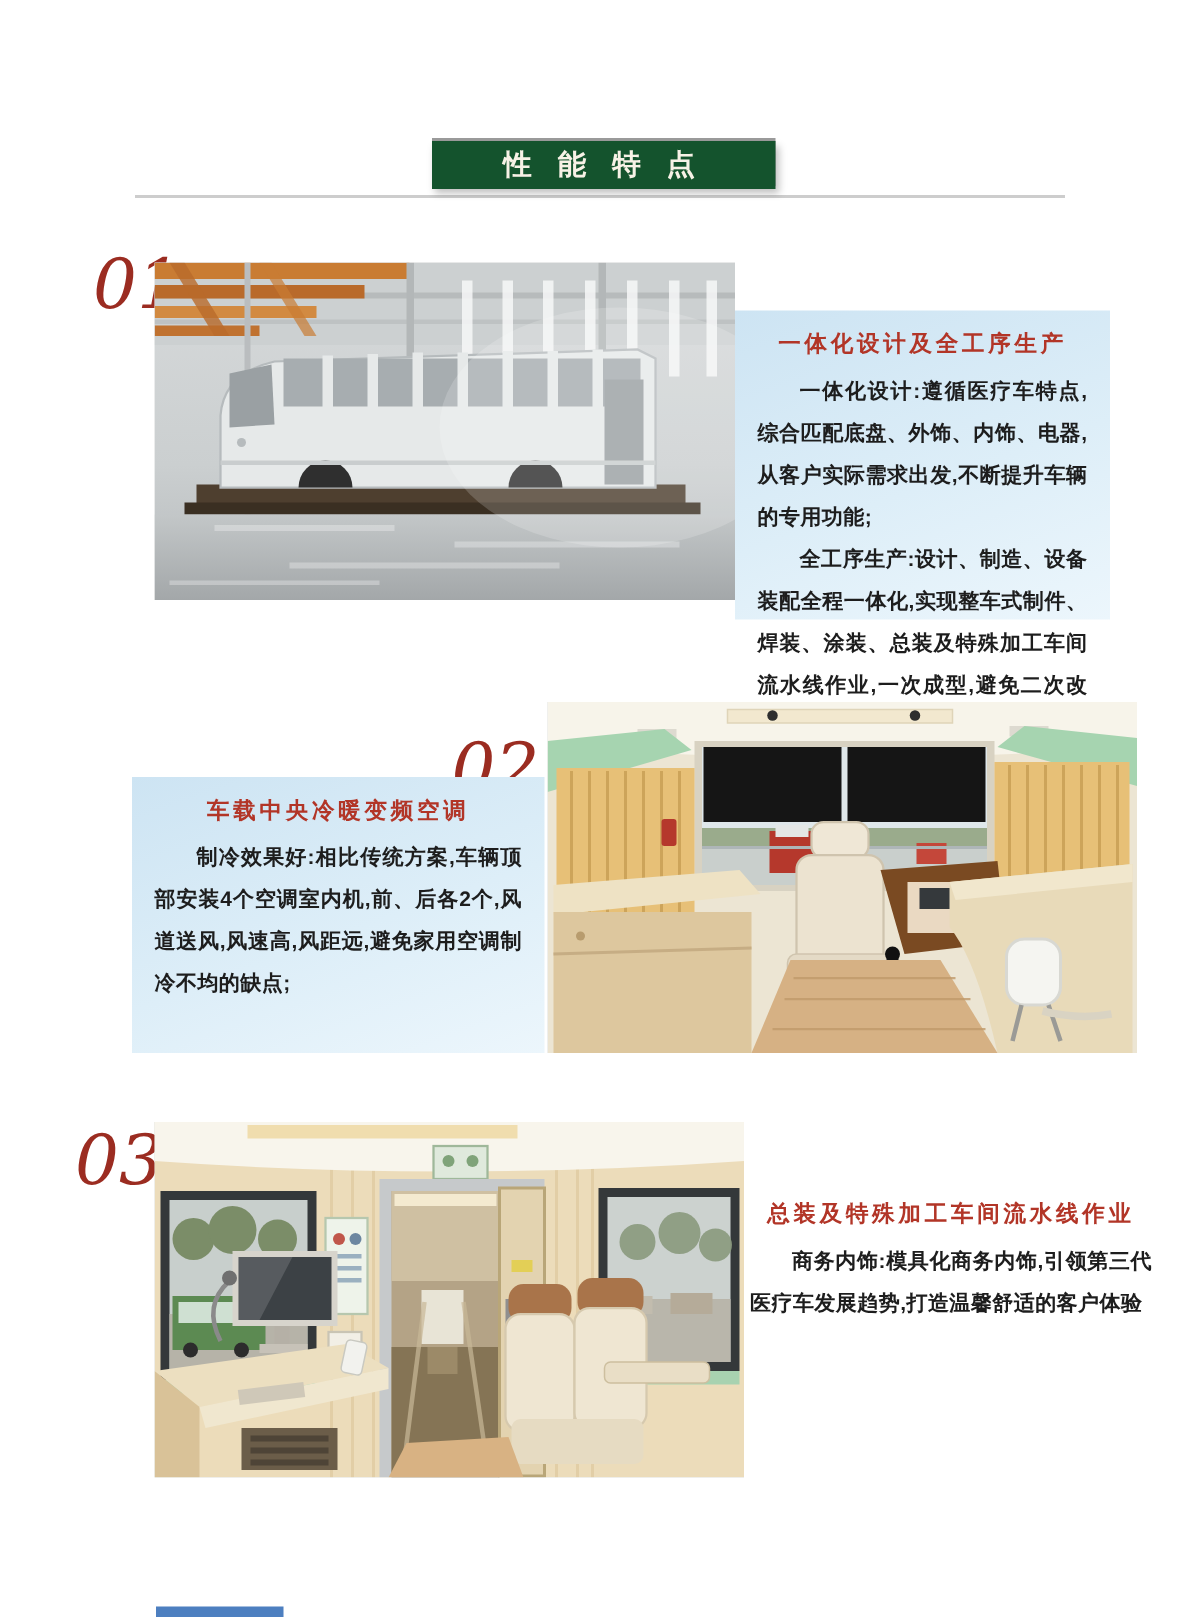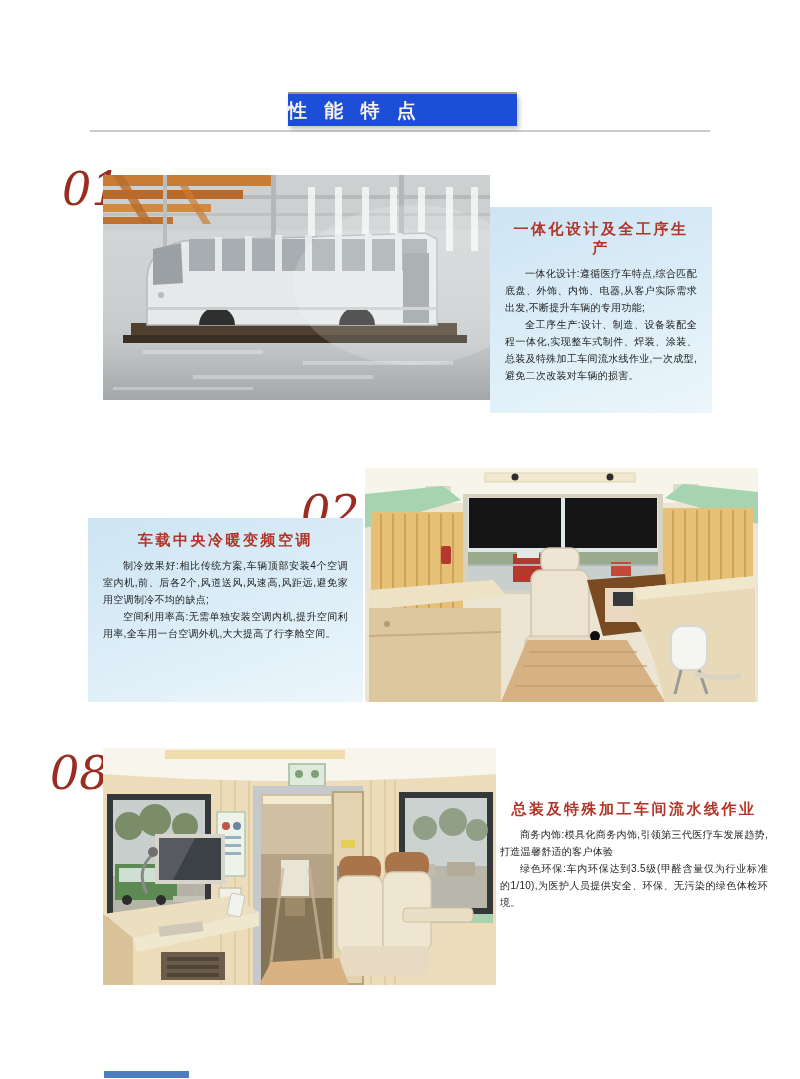--- a/index.html
+++ b/index.html
@@ -4,43 +4,43 @@
 <style>
   html,body{margin:0;padding:0;}
   body{
     width:800px;height:1079px;position:relative;background:#ffffff;
     font-family:"Liberation Sans", sans-serif;overflow:hidden;
   }
   .abs{position:absolute;}
   
   .divider{left:90px;top:130px;width:620px;height:2px;background:#cdcdcd;}
   .header-box{
-    left:288px;top:94px;width:229px;height:32px;background:#1d4ed8;
-    color:#f7f2e6;font-size:19px;font-weight:bold;line-height:33px;
+    left:288px;top:94px;width:229px;height:32px;background:#14532d;
+    color:#f7f2e6;font-size:19px;font-weight:bold;text-align:center;line-height:33px;
     letter-spacing:6px;box-shadow:0 -2px 0 rgba(120,120,120,.75), 2px 3px 5px rgba(0,0,0,.25);
   }
   
   .sec-num{
     font-family:"DejaVu Serif", serif;font-style:italic;font-weight:500;
     font-size:46px;color:#9b2c21;line-height:1;
   }
   
   .photo{overflow:hidden;background:#dfe1e2;}
   .photo svg{display:block;width:100%;height:100%;}
   
   .panel{
     background:linear-gradient(160deg,#cde4f3 0%,#ddeef8 55%,#ecf6fc 100%);
     box-sizing:border-box;padding:13px 15px 10px 15px;
   }
   .panel-title, .plain-title{
     color:#b23527;font-size:15px;font-weight:bold;text-align:center;
     letter-spacing:2.5px;margin:0 0 7px 0;
   }
   .panel p, .plain-text p{
-    margin:0;font-size:10px;line-height:17px;color:#1d1d1d;font-weight:400;
+    margin:0;font-size:14px;line-height:28px;color:#1d1d1d;font-weight:700;
     text-indent:2em;text-align:justify;letter-spacing:.3px;
   }
   .plain-text{box-sizing:border-box;padding:0;}
   
   .footer-bar{left:104px;top:1071px;width:85px;height:7px;background:#4d7fc0;}
 </style>
 </head>
 <body>
 
 <div class="abs divider"></div>
@@ -116,32 +116,31 @@
     <g fill="#ffffff" opacity=".3">
       <rect x="40" y="175" width="120" height="4"></rect>
         <rect x="200" y="186" width="150" height="4"></rect>
       <rect x="90" y="200" width="180" height="4"></rect>
         <rect x="10" y="212" width="140" height="3"></rect>
     </g>
     <ellipse cx="310" cy="110" rx="120" ry="80" fill="#ffffff" opacity=".18"></ellipse>
   </svg>
 </div>
 
-<div class="abs panel" style="left:490px;top:207px;width:222px;height:206px;">
+<div class="abs panel" style="left:490px;top:207px;width:250px;height:206px;">
   <div class="panel-title">一体化设计及全工序生产</div>
   <p>一体化设计:遵循医疗车特点,综合匹配底盘、外饰、内饰、电器,从客户实际需求出发,不断提升车辆的专用功能;</p>
   <p>全工序生产:设计、制造、设备装配全程一体化,实现整车式制件、焊装、涂装、总装及特殊加工车间流水线作业,一次成型,避免二次改装对车辆的损害。</p>
 </div>
 
 <div class="abs sec-num" style="left:301px;top:461px;margin-top:28px;">02</div>
 
 <div class="abs panel" style="left:88px;top:518px;width:275px;height:184px;">
   <div class="panel-title">车载中央冷暖变频空调</div>
   <p>制冷效果好:相比传统方案,车辆顶部安装4个空调室内机,前、后各2个,风道送风,风速高,风距远,避免家用空调制冷不均的缺点;</p>
-  <p>空间利用率高:无需单独安装空调内机,提升空间利用率,全车用一台空调外机,大大提高了行李舱空间。</p>
 </div>
 
 <div class="abs photo" style="left:365px;top:468px;width:393px;height:234px;">
   <svg viewBox="0 0 393 234" preserveAspectRatio="none">
     <rect width="393" height="234" fill="#ece5d3"></rect>
 
     <path d="M0,0 H393 V30 Q196,44 0,30 Z" fill="#f7f4ea"></path>
     <rect x="120" y="5" width="150" height="9" fill="#f2e8cf" stroke="#dfd4b8" stroke-width="1"></rect>
     <circle cx="150" cy="9" r="3.5" fill="#2e2e2e"></circle>
       <circle cx="245" cy="9" r="3.5" fill="#2e2e2e"></circle>
@@ -223,21 +222,21 @@
     <polygon points="136,234 162,172 262,172 300,234" fill="#d6b184"></polygon>
     <g stroke="#c09a6b" stroke-width="1.5" opacity=".8">
       <line x1="150" y1="218" x2="292" y2="218"></line>
         <line x1="158" y1="198" x2="282" y2="198"></line>
       <line x1="164" y1="184" x2="272" y2="184"></line>
     </g>
     <path d="M330,206 q24,6 46,2" stroke="#d9d3c3" stroke-width="5" fill="none"></path>
   </svg>
 </div>
 
-<div class="abs sec-num" style="left:50px;top:750px;">08</div>
+<div class="abs sec-num" style="left:50px;top:750px;">03</div>
 
 <div class="abs photo" style="left:103px;top:748px;width:393px;height:237px;">
   <svg viewBox="0 0 393 237" preserveAspectRatio="none">
     <rect width="393" height="237" fill="#ecdcba"></rect>
 
     <g stroke="#dcc59a" stroke-width="2" opacity=".6">
       <line x1="118" y1="30" x2="118" y2="237"></line>
         <line x1="132" y1="30" x2="132" y2="237"></line>
       <line x1="146" y1="30" x2="146" y2="237"></line>
         <line x1="268" y1="30" x2="268" y2="237"></line>
@@ -341,16 +340,15 @@
       </g>
     </g>
 
     <polygon points="156,237 168,214 236,210 246,237" fill="#d8b283"></polygon>
   </svg>
 </div>
 
 <div class="abs plain-text" style="left:500px;top:800px;width:268px;">
   <div class="plain-title">总装及特殊加工车间流水线作业</div>
   <p>商务内饰:模具化商务内饰,引领第三代医疗车发展趋势,打造温馨舒适的客户体验</p>
-  <p>绿色环保:车内环保达到3.5级(甲醛含量仅为行业标准的1/10),为医护人员提供安全、环保、无污染的绿色体检环境。</p>
 </div>
 
 <div class="abs footer-bar"></div>
 
 </body></html>

